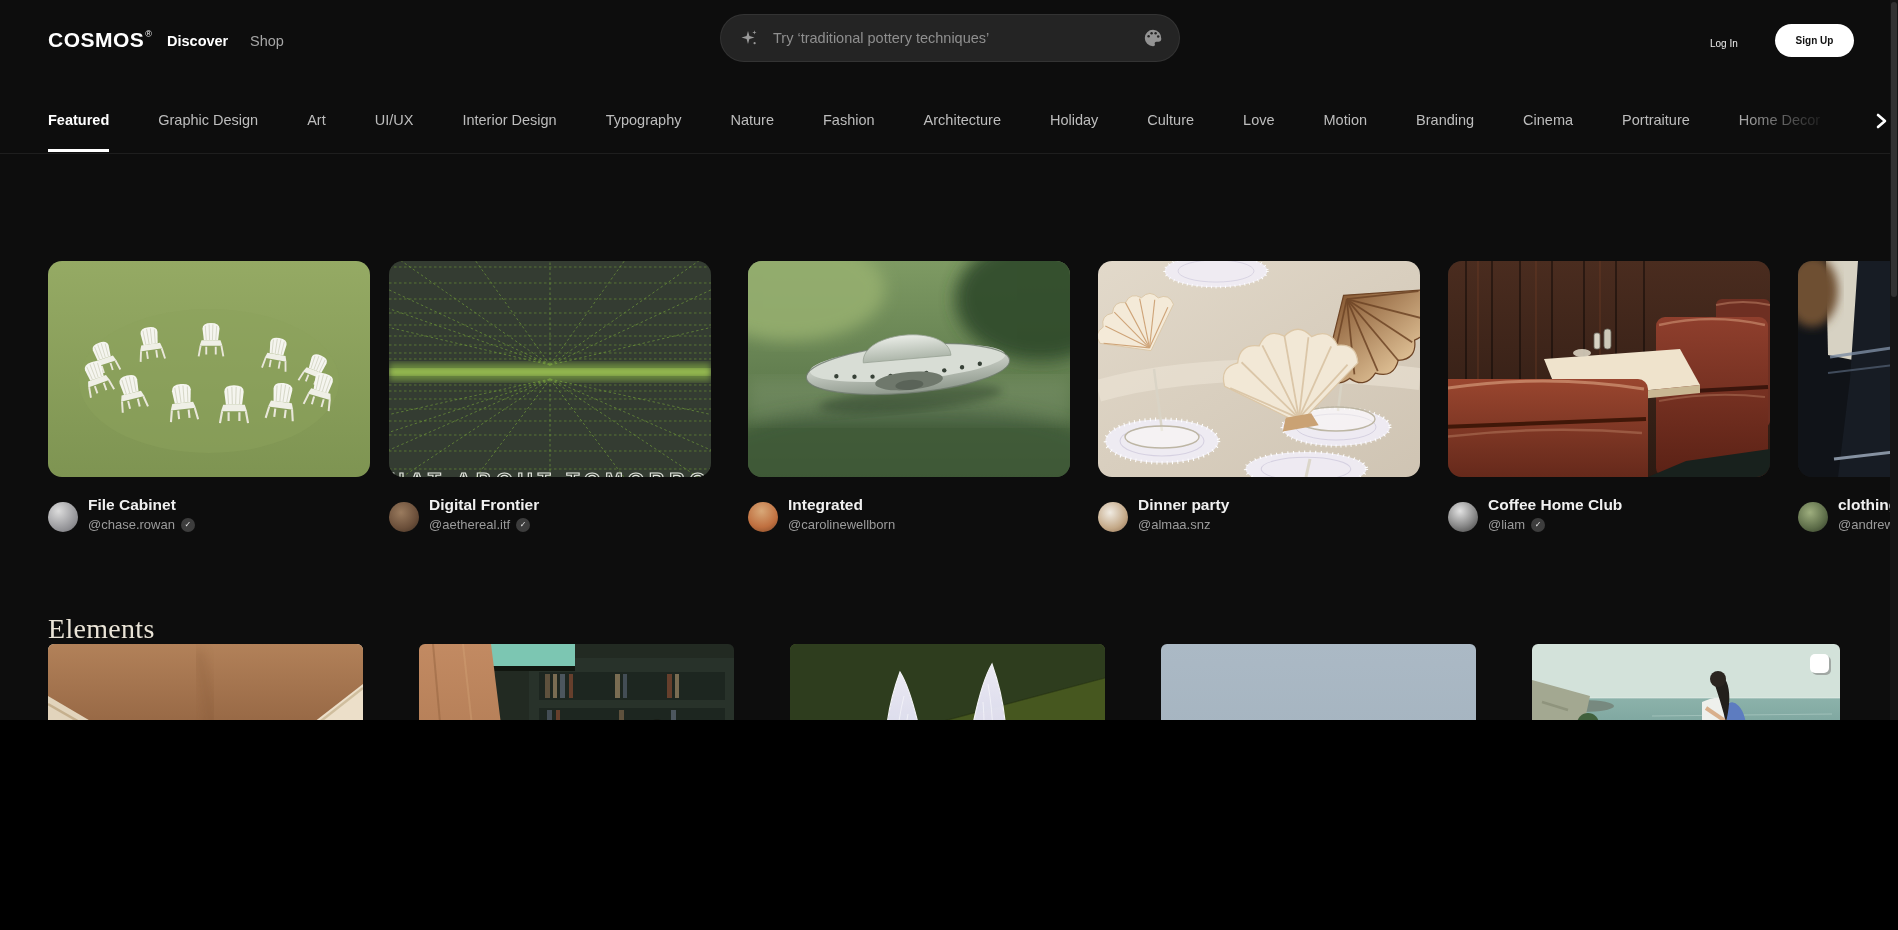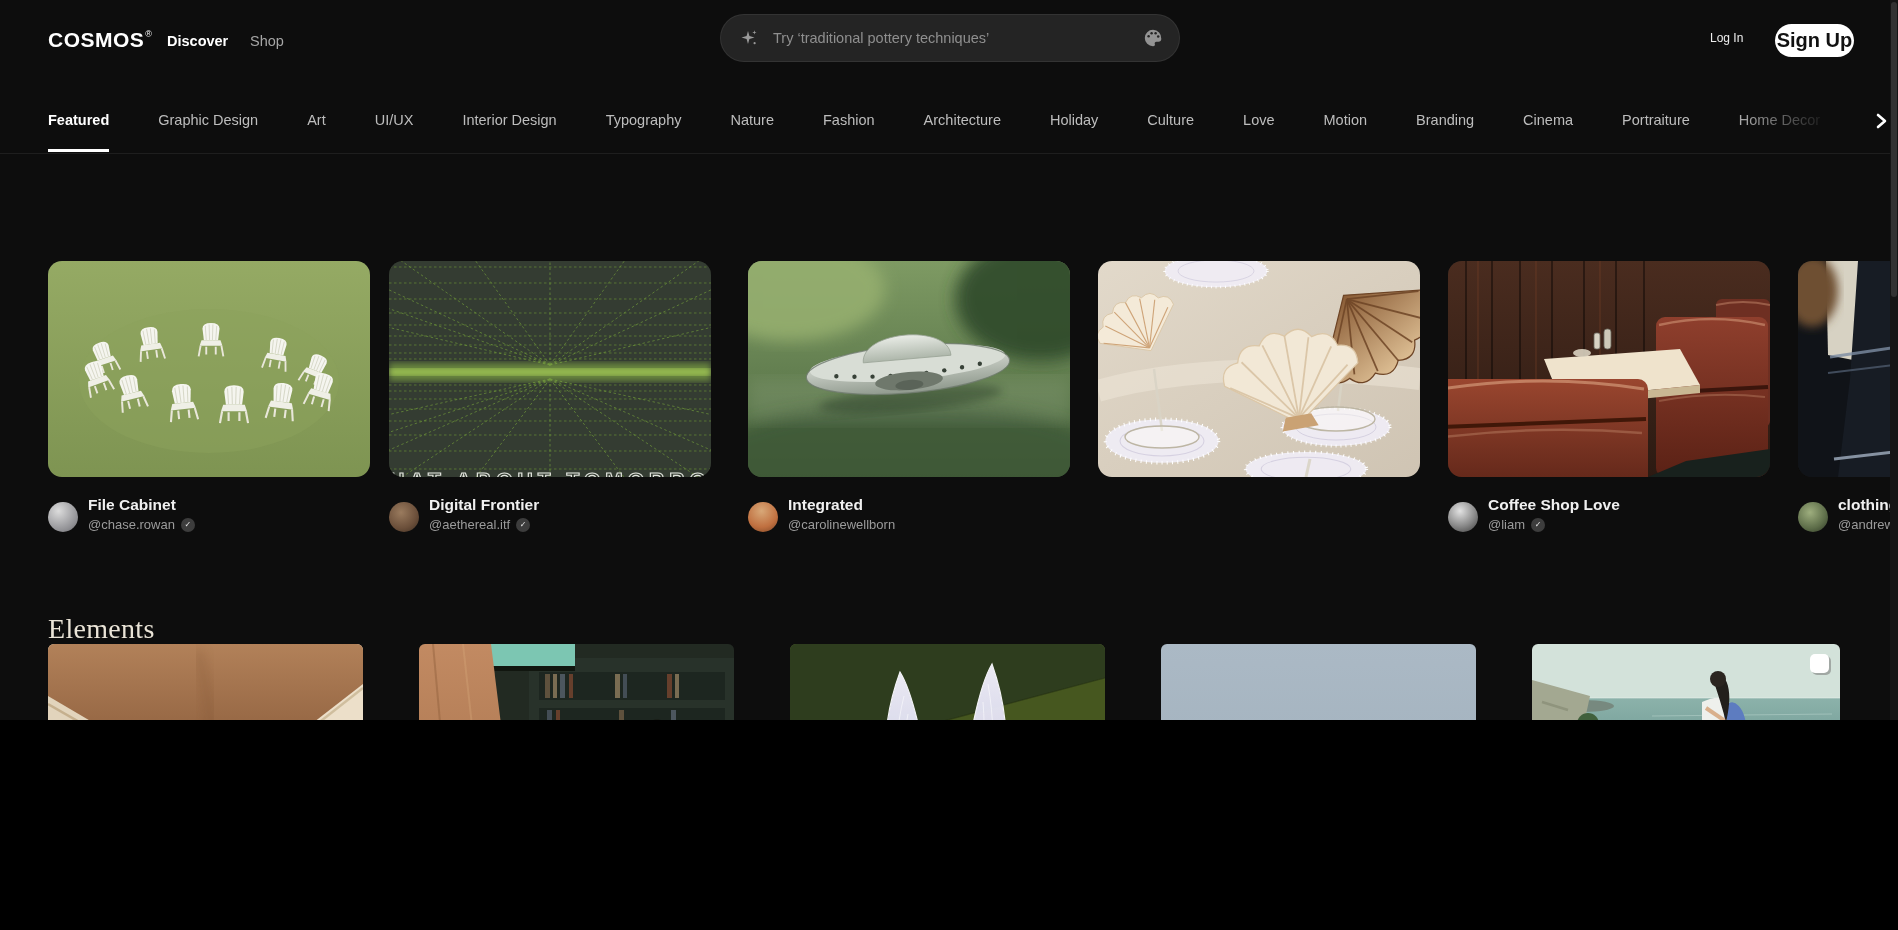--- a/index.html
+++ b/index.html
@@ -14,23 +14,23 @@
   .nav-discover{left:167px;color:#fff;font-weight:700;}
   .nav-shop{left:250px;color:#a6a6a6;font-weight:500;}
 
   .search-pill{position:absolute;left:720px;top:14px;width:460px;height:48px;border-radius:24px;
                background:#242424;border:1px solid rgba(255,255,255,.07);display:flex;align-items:center;padding:0 16px 0 18px;}
   .search-pill svg{flex:0 0 auto;}
   .search-input{flex:1;background:transparent;border:none;outline:none;color:#ddd;font-size:14.5px;
                 font-family:"Liberation Sans",sans-serif;margin-left:12px;}
   .search-input::placeholder{color:#8f8f8f;}
 
-  .login{position:absolute;left:1710px;top:31px;font-size:12px;color:#ececec;cursor:pointer;}
+  .login{position:absolute;left:1710px;top:38px;font-size:10px;color:#ececec;cursor:pointer;}
   .signup{position:absolute;left:1775px;top:24px;width:79px;height:33px;border-radius:17px;background:#fff;
-          color:#111;font-size:20px;font-weight:700;display:flex;align-items:center;justify-content:center;cursor:pointer;}
+          color:#111;font-size:10px;font-weight:700;display:flex;align-items:center;justify-content:center;cursor:pointer;}
 
   
   .tabs{position:absolute;left:48px;top:112px;display:flex;gap:49px;white-space:nowrap;}
   .tab{position:relative;font-size:14.5px;color:#bdbdbd;cursor:pointer;padding-bottom:36px;}
   .tab.active{color:#fff;font-weight:700;}
   .tab.active::after{content:"";position:absolute;left:0;right:0;bottom:12px;height:3px;background:#fff;}
   .tab-fade{position:absolute;left:1730px;top:96px;width:168px;height:56px;pointer-events:none;
             background:linear-gradient(90deg,rgba(13,13,13,0),#0d0d0d 60%);}
   .tab-more{position:absolute;left:1866px;top:106px;width:30px;height:30px;display:flex;align-items:center;
             justify-content:center;cursor:pointer;background:transparent;border:none;}
@@ -354,20 +354,29 @@
           </g>
 
           <path d="M212,198 L208,216" stroke="#d9d4c6" stroke-width="3" opacity=".9"></path>
           <g transform="translate(200,152) rotate(-10) scale(1.3)">
             <use href="#scallop" fill="#f2e8d6" stroke="#dcc7a7" stroke-width="1"></use>
             <use href="#ridges" stroke="#d7c1a1"></use>
             <path d="M-10,2 L10,2 L14,12 L-14,12 Z" fill="#caa274"></path>
           </g>
         </svg>
       </div>
+      <div class="meta">
+        <div class="avatar av4"></div>
+        <div>
+          <div class="meta-title">Dinner party</div>
+          <div class="meta-handle">
+              <span>@almaa.snz</span>
+            </div>
+        </div>
+      </div>
     </div>
 
     <div class="cardcell" style="left:1400px;">
       <div class="thumb">
         <svg width="322" height="216" viewBox="0 0 322 216">
           <defs>
             <linearGradient id="c5wood" x1="0" y1="0" x2="0" y2="1">
               <stop offset="0" stop-color="#4a2c1f"></stop>
                 <stop offset="1" stop-color="#2c1a12"></stop>
             </linearGradient>
@@ -410,21 +419,21 @@
           <polygon points="200,216 322,216 322,188 238,200" fill="#18211d"></polygon>
           <rect x="-12" y="118" width="212" height="112" rx="10" fill="url(#c5leather2)"></rect>
           <path d="M-6,128 Q95,112 196,128" stroke="rgba(255,215,175,.4)" stroke-width="3" fill="none"></path>
           <line x1="-8" y1="166" x2="198" y2="158" stroke="#401708" stroke-width="4"></line>
           <path d="M-4,176 Q95,164 194,172" stroke="rgba(255,215,175,.22)" stroke-width="2.5" fill="none"></path>
         </svg>
       </div>
       <div class="meta">
         <div class="avatar av5"></div>
         <div>
-          <div class="meta-title">Coffee Shop Love</div>
+          <div class="meta-title">Coffee Home Club</div>
           <div class="meta-handle">
               <span>@liam</span>
               <span class="vbadge">✓</span>
             </div>
         </div>
       </div>
     </div>
 
     <div class="cardcell" style="left:1750px;">
       <div class="thumb">

